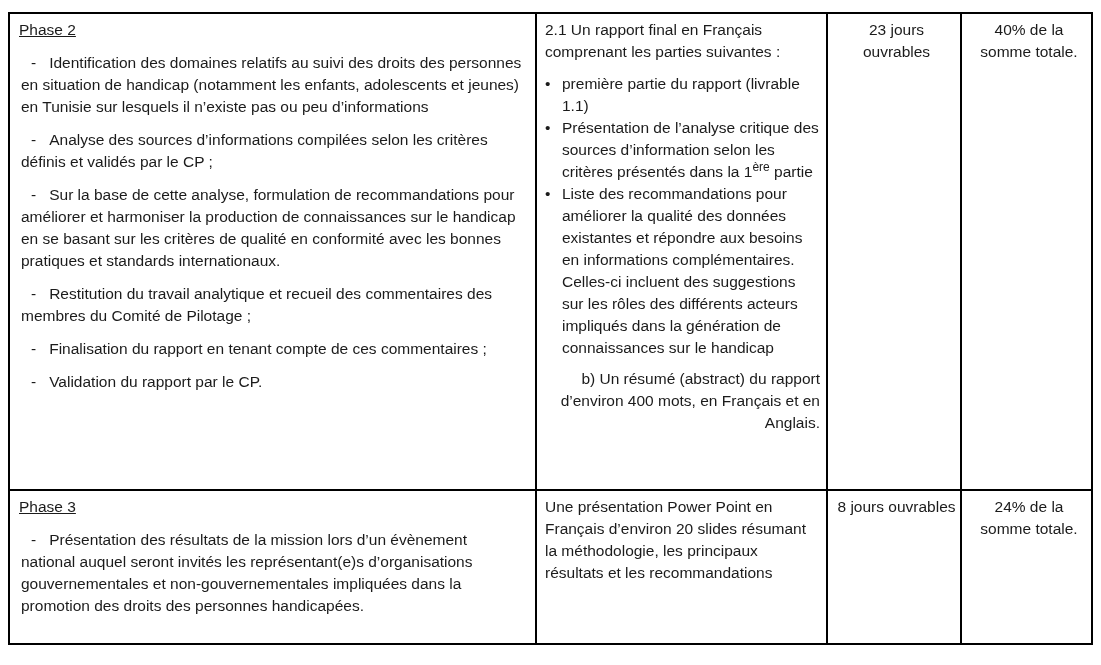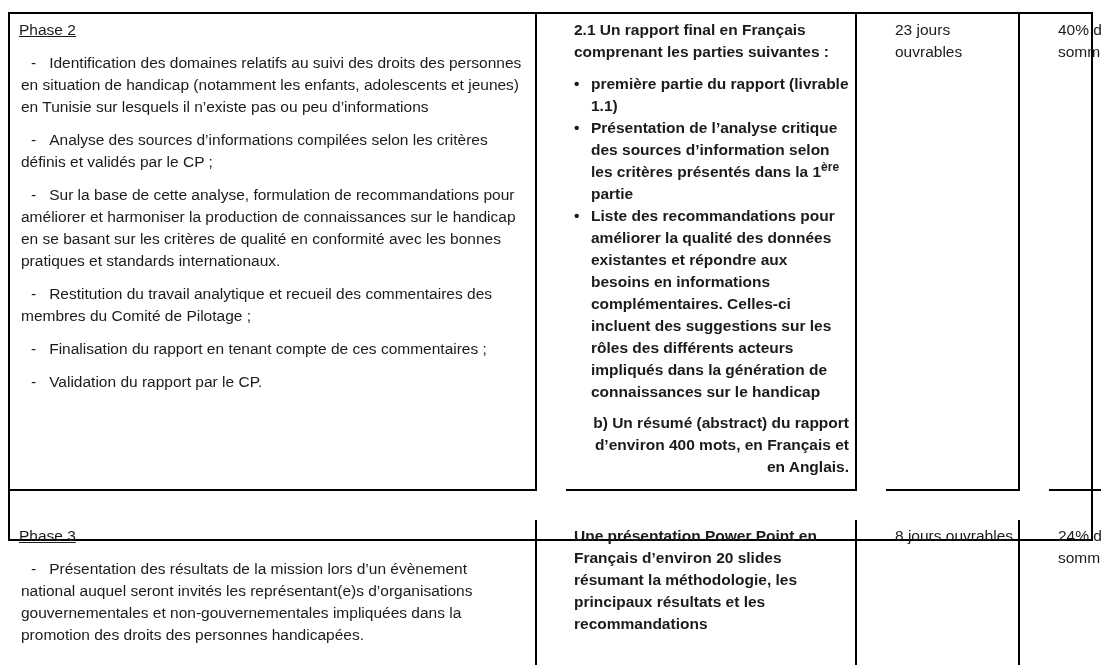--- a/index.html
+++ b/index.html
@@ -12,39 +12,38 @@
     height: 665px;
     position: relative;
     font-family: "Liberation Sans", sans-serif;
     color: #1b1b1b;
   }
   .tbl {
     position: absolute;
     left: 8px;
     top: 12px;
     width: 1085px;
-    height: 529px;
+    height: 633px;
     box-sizing: border-box;
     border: 2px solid #000;
     display: grid;
     grid-template-columns: 527px 291px 134px 129px;
     grid-template-rows: 477px 152px;
-    gap: 29px;
   }
   .cell {
     box-sizing: border-box;
     overflow: hidden;
     font-size: 15.5px;
     line-height: 22px;
   }
   .br { border-right: 2px solid #000; }
   .bb { border-bottom: 2px solid #000; }
   .c-phase { padding: 5px 10px 0 9px; }
-  .c-del   { padding: 5px 6px 10px 8px; font-weight: bold; }
-  .c-small { padding: 5px 4px 16px 9px; }
+  .c-del   { padding: 5px 6px 10px 8px; }
+  .c-small { padding: 5px 4px 16px 9px; text-align: center; }
   .ptitle {
     margin: 0;
     text-decoration: underline;
   }
   .ditem {
     margin: 11px 0 0 2px;
     text-indent: 10px;
   }
   .ditem .dash { padding-right: 13px; }
   .del-intro { margin: 0; }

